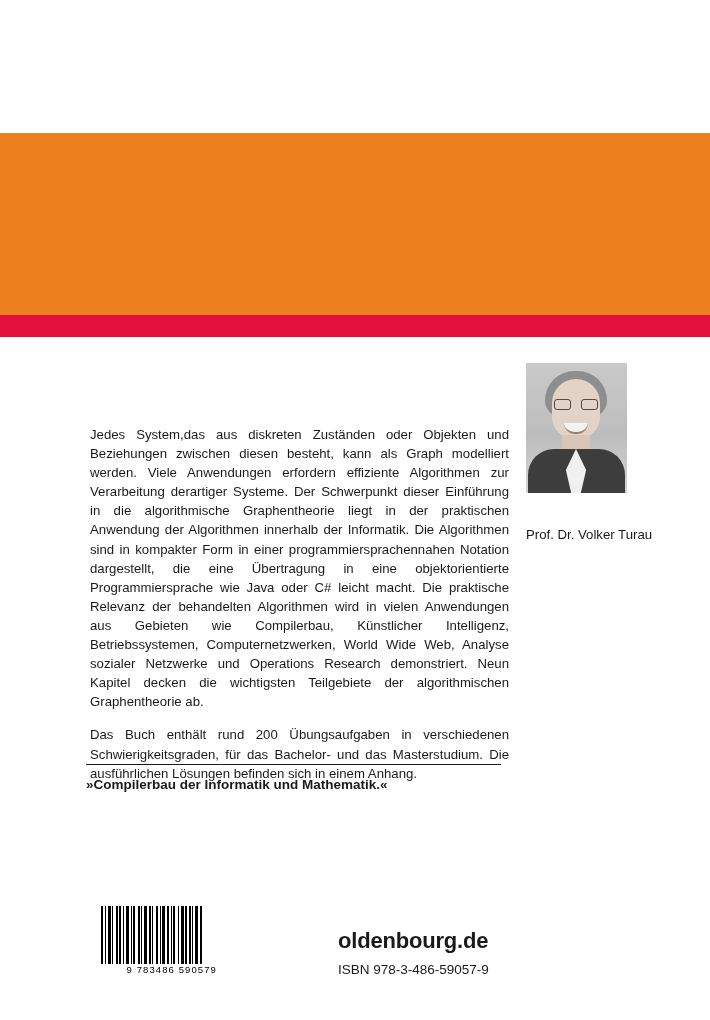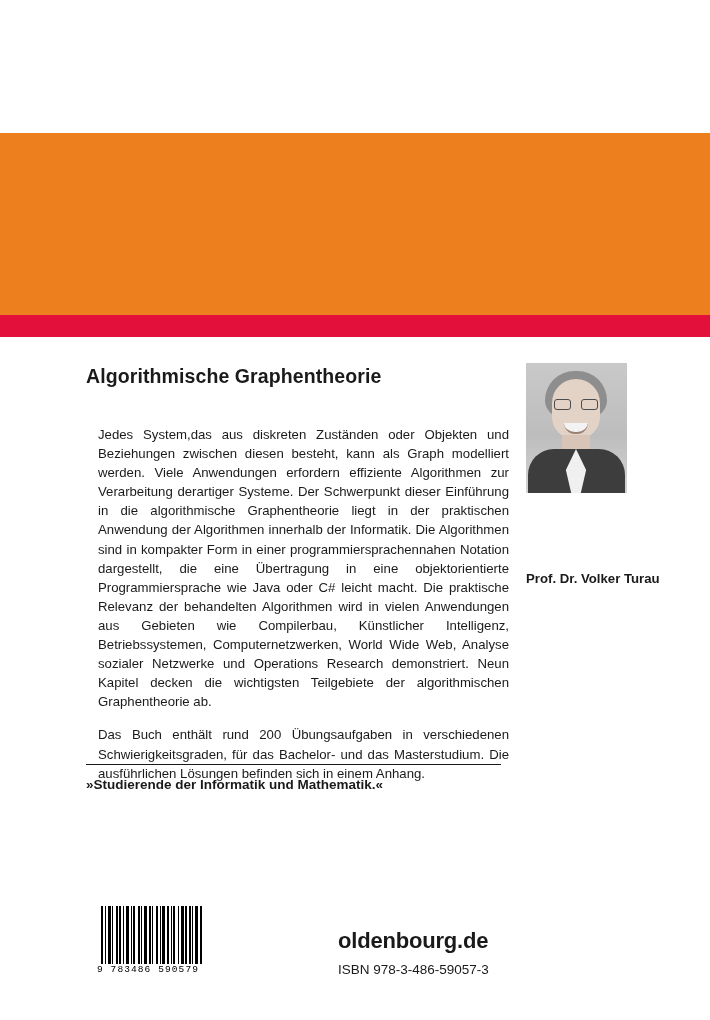--- a/index.html
+++ b/index.html
@@ -89,21 +89,21 @@
     top: 88px;
     width: 423px;
     font-size: 13.2px;
     line-height: 19.1px;
     color: #1a1a1a;
     text-align: justify;
     text-justify: inter-word;
   }
 
   .blurb p {
-    margin: 0 0 14px 12px;
+    margin: 0 0 14px 4px;
   }
 
   .blurb p:last-child {
     margin-bottom: 0;
   }
 
   .rule {
     position: absolute;
     left: 86px;
     top: 427px;
@@ -132,23 +132,22 @@
     overflow: hidden;
     background: #b9b9b9;
   }
 
   .author-name {
     position: absolute;
     left: 526px;
     top: 190px;
     width: 170px;
     font-size: 13.2px;
-    font-weight: bold;
-    color: #1a1a1a;
-    margin-top: 44px;
+    font-weight: normal;
+    color: #1a1a1a;
   }
 
   .author-affil {
     position: absolute;
     left: 526px;
     top: 208px;
     width: 170px;
     font-size: 12.6px;
     line-height: 16px;
     color: #1a1a1a;
@@ -176,25 +175,25 @@
     display: block;
     background: #000;
     height: 100%;
   }
   .barcode i.q { background: transparent; }
   .barcode-digits {
     position: absolute;
     left: 0;
     top: 58px;
     width: 120px;
-    font-family: Liberation Mono, monospace;
+    font-family: Liberation Sans, sans-serif;
     font-size: 9.5px;
     letter-spacing: 1.1px;
     color: #000;
-    text-align: left;
+    text-align: right;
   }
 
   .publisher {
     position: absolute;
     left: 338px;
     top: 928px;
     width: 340px;
     font-size: 22px;
     font-weight: bold;
     color: #1a1a1a;
@@ -296,29 +295,28 @@
 
 <div class="page">
 
   <div class="top-white"></div>
 
   <div class="orange-band"></div>
   <div class="red-band"></div>
 
   <div class="content">
 
-    <div class="title">Algorithmische Graphentheorie</div>
 
     <div class="blurb">
       <p>Jedes System,das aus diskreten Zuständen oder Objekten und Beziehungen zwischen diesen besteht, kann als Graph modelliert werden. Viele Anwendungen erfordern effiziente Algorithmen zur Verarbeitung derartiger Systeme. Der Schwerpunkt dieser Einführung in die algorithmische Graphentheorie liegt in der praktischen Anwendung der Algorithmen innerhalb der Informatik. Die Algorithmen sind in kompakter Form in einer programmiersprachennahen Notation dargestellt, die eine Übertragung in eine objektorientierte Programmiersprache wie Java oder C# leicht macht. Die praktische Relevanz der behandelten Algorithmen wird in vielen Anwendungen aus Gebieten wie Compilerbau, Künstlicher Intelligenz, Betriebssystemen, Computernetzwerken, World Wide Web, Analyse sozialer Netzwerke und Operations Research demonstriert. Neun Kapitel decken die wichtigsten Teilgebiete der algorithmischen Graphentheorie ab.</p>
       <p>Das Buch enthält rund 200 Übungsaufgaben in verschiedenen Schwierigkeitsgraden, für das Bachelor- und das Masterstudium. Die ausführlichen Lösungen befinden sich in einem Anhang.</p>
     </div>
 
     <div class="rule"></div>
-    <div class="pullquote">»Studierende der Informatik und Mathematik.«</div>
+    <div class="pullquote">»Compilerbau der Informatik und Mathematik.«</div>
 
     <div class="author-photo">
       <div class="portrait">
         <div class="hair"></div>
         <div class="face"></div>
         <div class="glasses"></div>
         <div class="mouth"></div>
         <div class="neck"></div>
         <div class="jacket"></div>
         <div class="shirt"></div>
@@ -386,15 +384,15 @@
       <i style="width:1px"></i>
         <i class="q" style="width:2px"></i>
       <i style="width:3px"></i>
         <i class="q" style="width:2px"></i>
       <i style="width:2px"></i>
     </div>
     <div class="barcode-digits">9  783486  590579</div>
   </div>
 
   <div class="publisher">oldenbourg.de</div>
-  <div class="isbn">ISBN  978-3-486-59057-3</div>
+  <div class="isbn">ISBN  978-3-486-59057-9</div>
 
 </div>
 
 </body></html>

